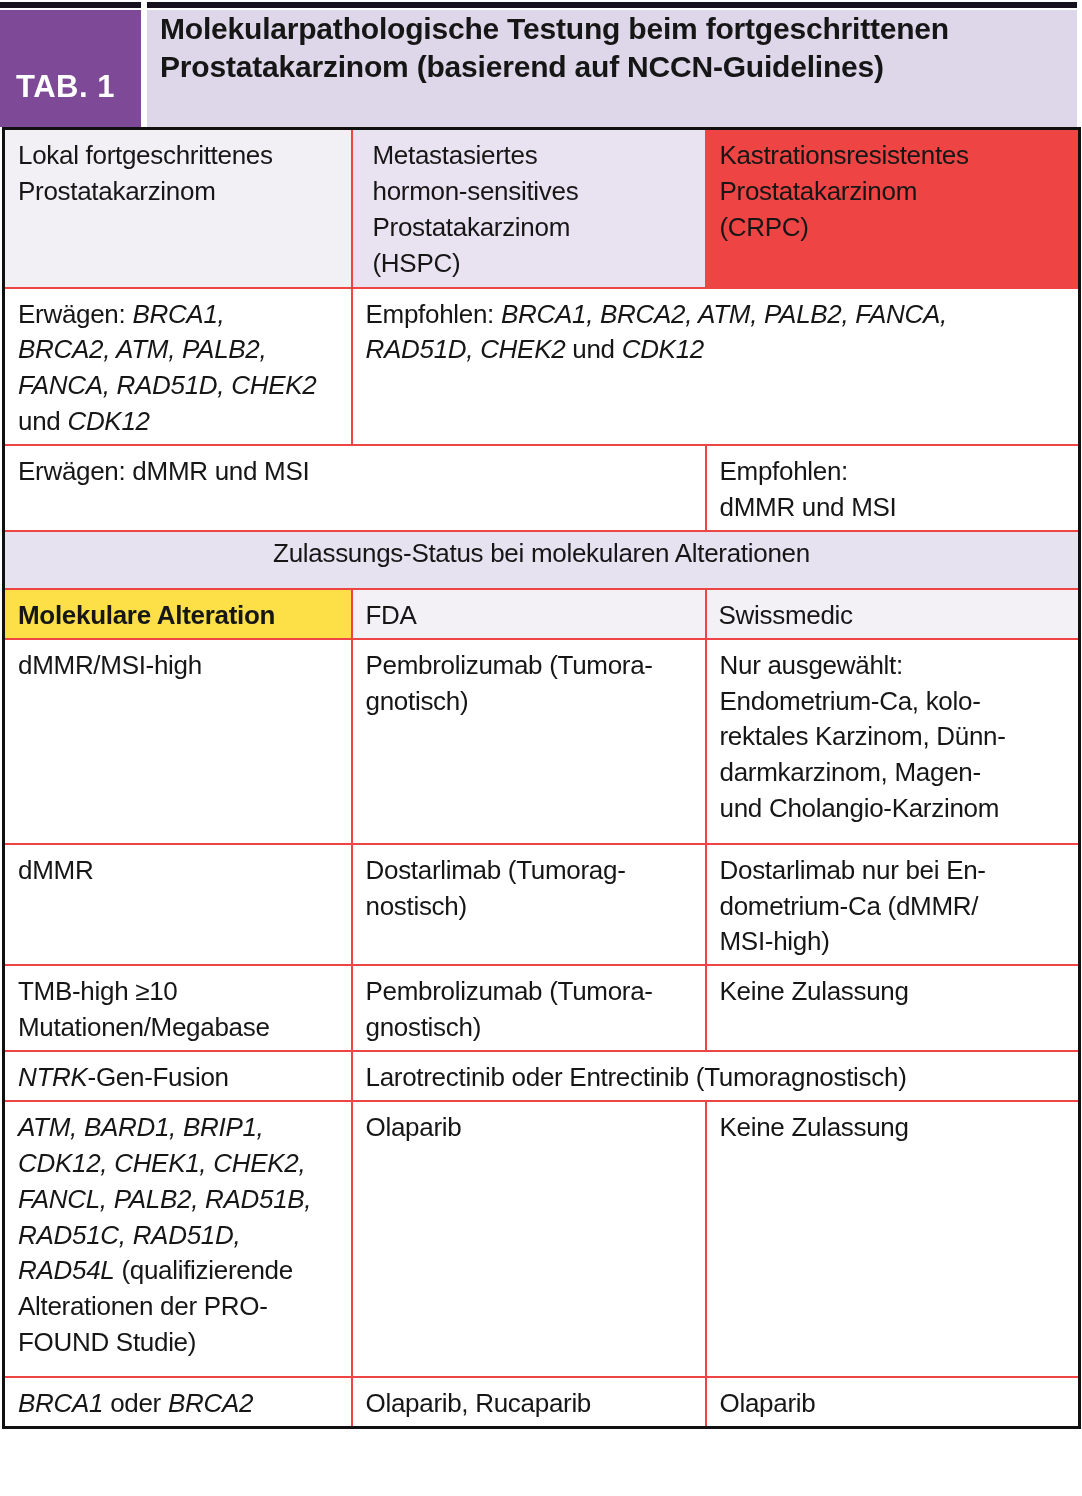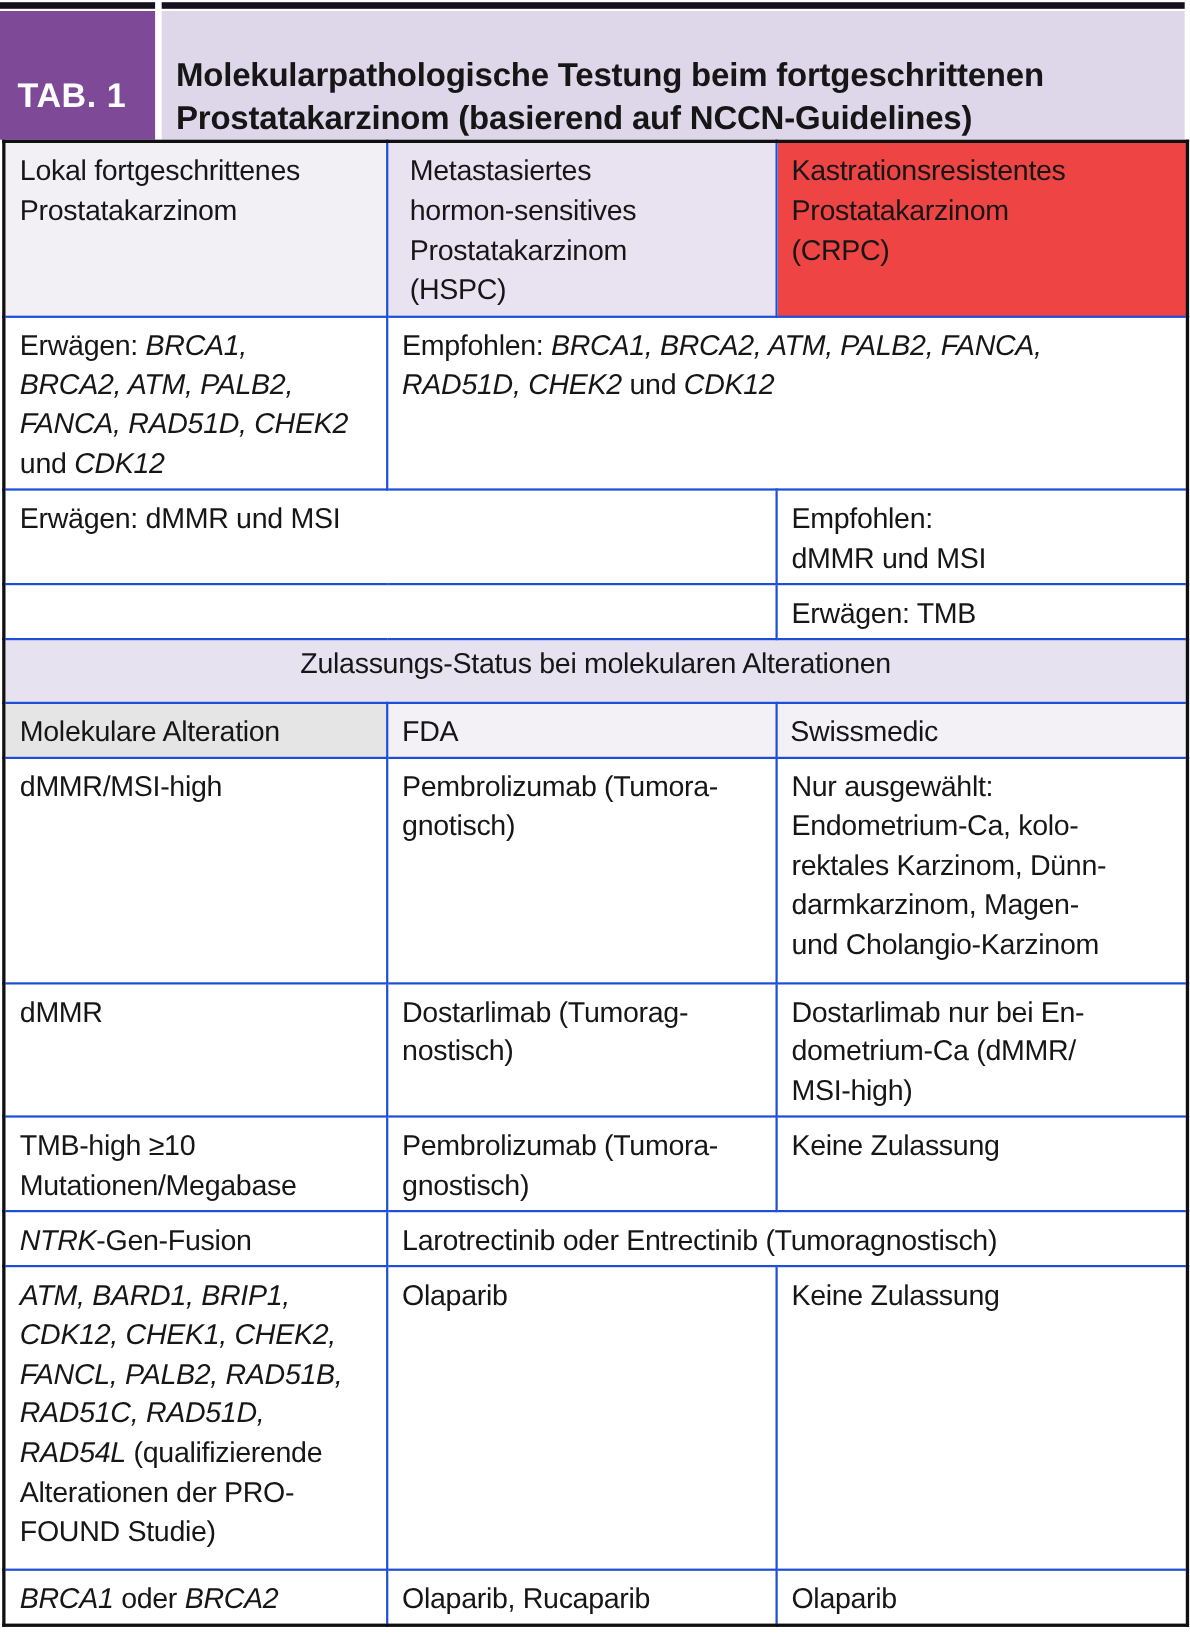--- a/index.html
+++ b/index.html
@@ -42,21 +42,21 @@
     align-items: flex-end;
     padding: 0 0 22px 16px;
     color: #ffffff;
     font-weight: bold;
     font-size: 31px;
     letter-spacing: 0.5px;
   }
   .title-area {
     flex: 1;
     display: flex;
-    align-items: flex-end;
+    align-items: flex-start;
     padding-left: 13px;
     box-sizing: border-box;
   }
   .title {
     font-weight: bold;
     font-size: 30px;
     line-height: 1.28;
     white-space: pre-line;
     letter-spacing: -0.2px;
   }
@@ -65,21 +65,21 @@
   .main-table {
     position: absolute;
     top: 127px;
     left: 2px;
     width: 1076px;
     border-collapse: collapse;
     table-layout: fixed;
     border: 3px solid #101010;
   }
   .main-table td {
-    border: 2px solid #1d4ed8;
+    border: 2px solid #ef4444;
     vertical-align: top;
     padding: 8px 13px 4px 13px;
     font-size: 26px;
     line-height: 1.38;
     letter-spacing: -0.3px;
     white-space: pre-line;
     box-sizing: border-box;
     overflow: hidden;
   }
   .main-table td.center {
@@ -133,28 +133,24 @@
 und </span><span class="italic">CDK12</span></td>
           <td colspan="2" style="height: 156px;"><span>Empfohlen: </span><span class="italic">BRCA1, BRCA2, ATM, PALB2, FANCA,
 RAD51D, CHEK2</span><span> und </span><span class="italic">CDK12</span></td>
         </tr>
         <tr>
           <td colspan="2" style="height: 84px;"><span>Erwägen: dMMR und MSI</span></td>
           <td style="height: 84px;"><span>Empfohlen:
 dMMR und MSI</span></td>
         </tr>
         <tr>
-          <td colspan="2" style="height: 47px;"><span></span></td>
-          <td style="height: 47px;"><span>Erwägen: TMB</span></td>
-        </tr>
-        <tr>
           <td colspan="3" class="center" style="background: rgb(231, 226, 240); height: 58px;"><span>Zulassungs-Status bei molekularen Alterationen</span></td>
         </tr>
         <tr>
-          <td style="background: #e5e5e5; height: 48px;"><span>Molekulare Alteration</span></td>
+          <td style="background: #fde047; height: 48px; font-weight: bold;"><span>Molekulare Alteration</span></td>
           <td style="background: rgb(243, 241, 246); height: 48px;"><span>FDA</span></td>
           <td style="background: rgb(243, 241, 246); height: 48px; padding-left: 12px;"><span>Swissmedic</span></td>
         </tr>
         <tr>
           <td style="height: 205px;"><span>dMMR/MSI-high</span></td>
           <td style="height: 205px;"><span>Pembrolizumab (Tumora-
 gnotisch)</span></td>
           <td style="height: 205px;"><span>Nur ausgewählt:
 Endometrium-Ca, kolo-
 rektales Karzinom, Dünn-

